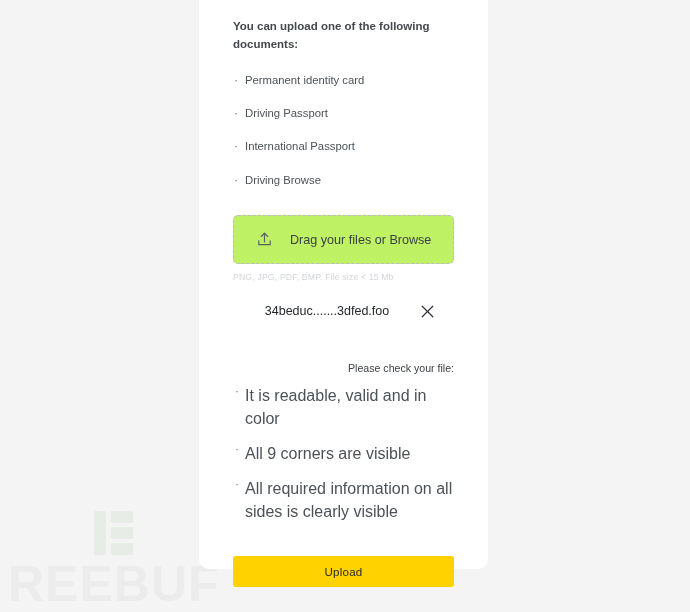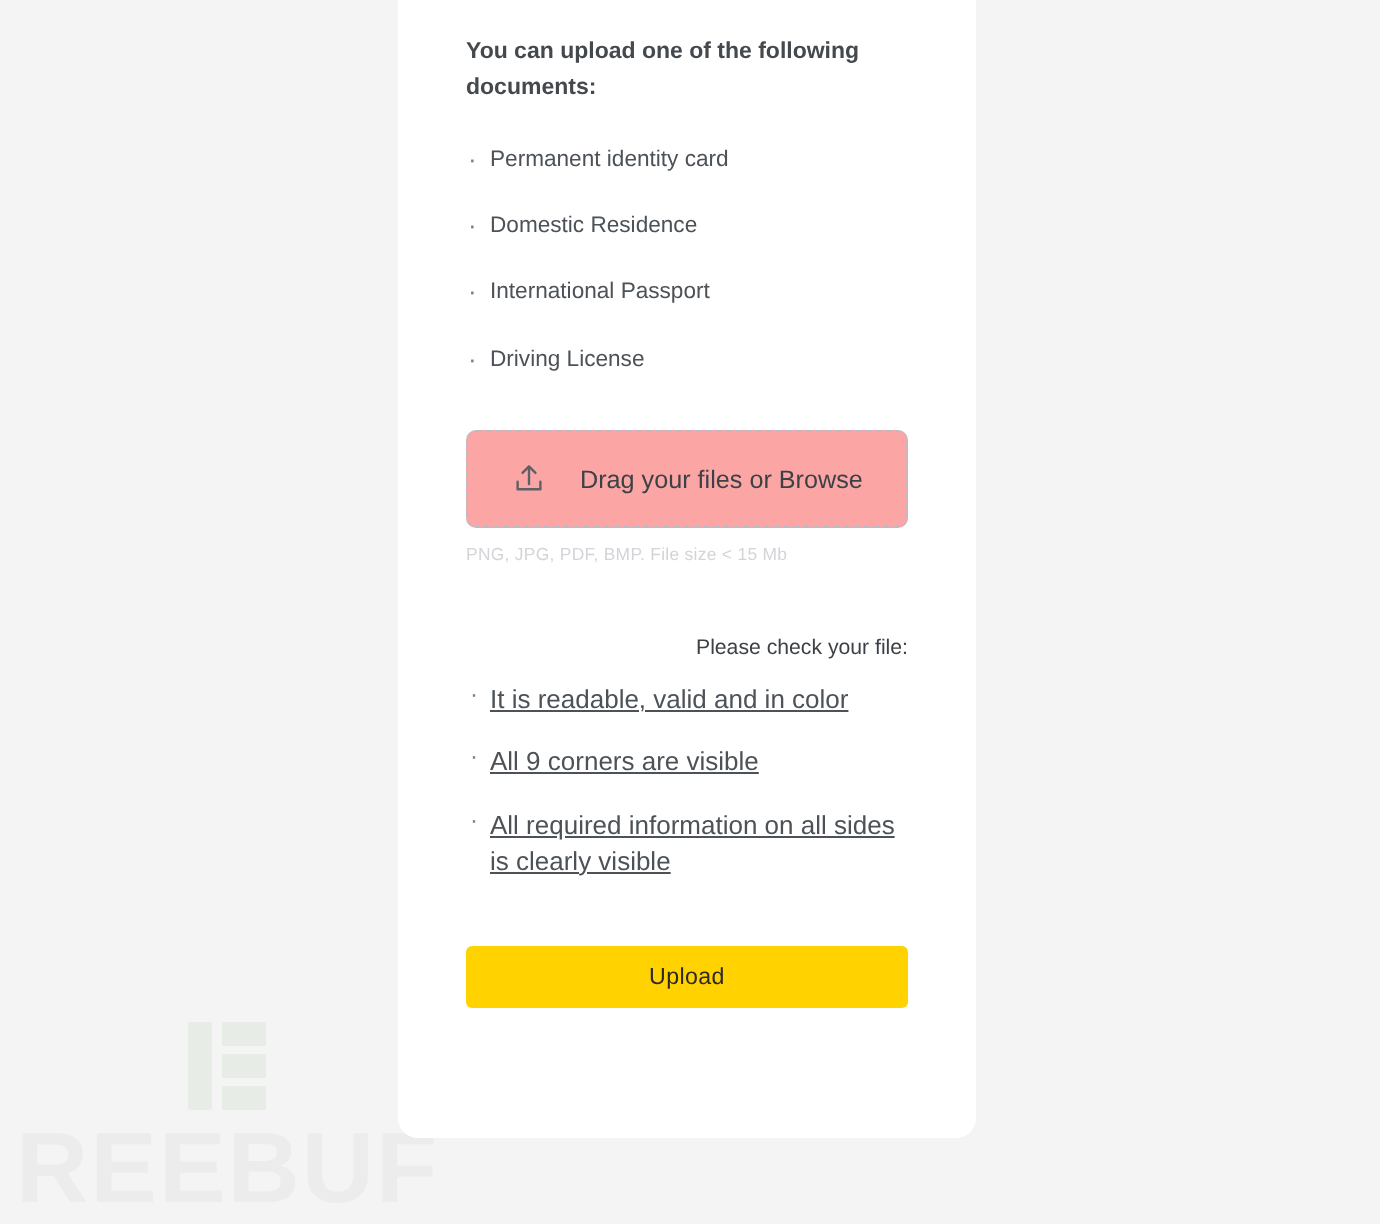--- a/index.html
+++ b/index.html
@@ -118,21 +118,21 @@
   #dropzone {
     margin-top: 27px;
     height: 49px;
     border: 1px dashed #b9bcc4;
     border-radius: 5px;
     display: flex;
     align-items: center;
     gap: 16px;
     padding-left: 21px;
     box-sizing: border-box;
-    background: #fca5a5;
+    background: #bef264;
     cursor: pointer;
   }
   #dropzone .dz-label {
     font-size: 12.6px;
     color: #3c4146;
   }
   .icon-upload { display:block; }
 
   #dropzone-hint {
     font-size: 8.7px;
@@ -173,25 +173,24 @@
     text-align: right;
   }
   ul.check-list {
     list-style: none;
     margin: 11px 0 0 0;
     padding: 0;
   }
   ul.check-list li {
     position: relative;
     padding-left: 12px;
-    font-size: 13px;
+    font-size: 16px;
     color: #4c5257;
     line-height: 1.4;
     margin-bottom: 13px;
-    text-decoration: underline;
   }
   ul.check-list li:last-child { margin-bottom: 0; }
   ul.check-list li::before {
     content: "·";
     position: absolute;
     left: 2px;
     top: -2px;
     color: #7b8186;
     font-size: 12px;
   }
@@ -227,38 +226,49 @@
   <div class="wm-text">REEBUF</div>
 </div>
 
 <div id="card">
 
 
   <p id="intro-text">You can upload one of the following documents:</p>
 
   <ul class="doc-list">
     <li>Permanent identity card</li>
-    <li>Domestic Residence</li>
+    <li>Driving Passport</li>
     <li>International Passport</li>
-    <li>Driving License</li>
+    <li>Driving Browse</li>
   </ul>
 
   <div id="dropzone">
     <span>
       <svg class="icon-upload" width="19" height="19" viewBox="0 0 20 20" fill="none" stroke="#5d6167" stroke-width="1.25" stroke-linecap="round" stroke-linejoin="round">
         <path d="M10 12.6 V3.6"></path>
         <path d="M6.6 6.8 L10 3.4 L13.4 6.8"></path>
         <path d="M4 11.4 V15.4 H16 V11.4"></path>
       </svg>
     </span>
     <span class="dz-label">Drag your files or Browse</span>
   </div>
 
   <div id="dropzone-hint">PNG, JPG, PDF, BMP. File size &lt; 15 Mb</div>
 
+  <div id="file-row">
+    <span id="file-name">34beduc.......3dfed.foo</span>
+    <button id="file-remove">
+      <span>
+        <svg width="17" height="17" viewBox="0 0 18 18" fill="none" stroke="#2f3340" stroke-width="1.3" stroke-linecap="round">
+          <path d="M3.4 3.4 L14.6 14.6"></path>
+          <path d="M14.6 3.4 L3.4 14.6"></path>
+        </svg>
+      </span>
+    </button>
+  </div>
 
   <p id="check-heading">Please check your file:</p>
   <ul class="check-list">
     <li>It is readable, valid and in color</li>
     <li>All 9 corners are visible</li>
     <li>All required information on all sides is clearly visible</li>
   </ul>
 
   <button id="upload-button">Upload</button>
 

